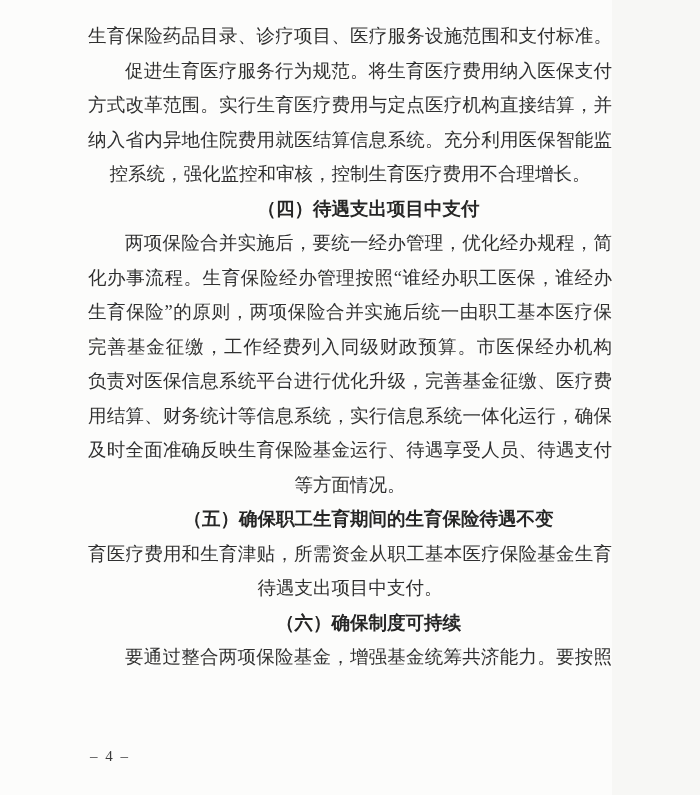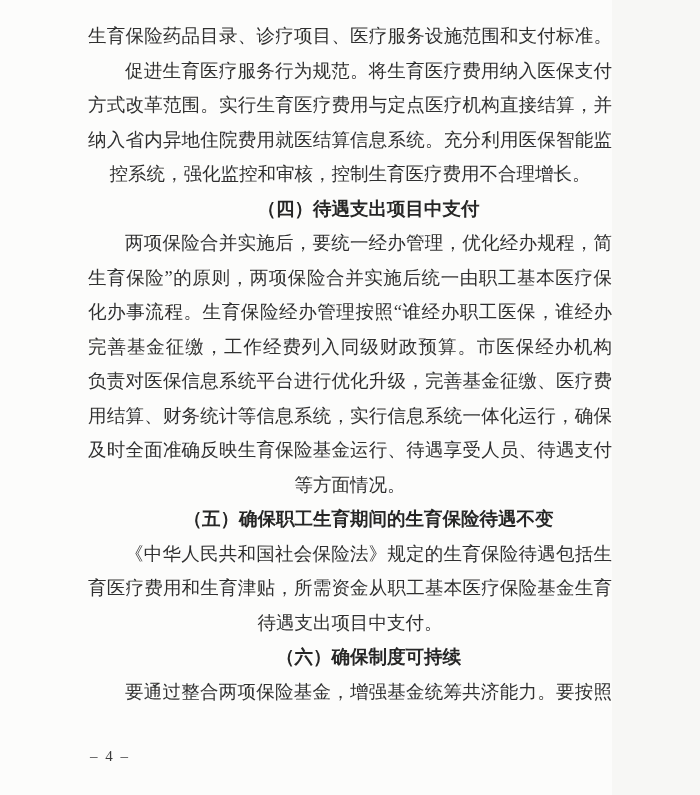--- a/index.html
+++ b/index.html
@@ -56,28 +56,27 @@
 
 <div class="page">
   <div class="text-block">
     <div class="line justify">生育保险药品目录、诊疗项目、医疗服务设施范围和支付标准。</div>
     <div class="line indent justify">促进生育医疗服务行为规范。将生育医疗费用纳入医保支付</div>
     <div class="line justify">方式改革范围。实行生育医疗费用与定点医疗机构直接结算，并</div>
     <div class="line justify">纳入省内异地住院费用就医结算信息系统。充分利用医保智能监</div>
     <div class="line">控系统，强化监控和审核，控制生育医疗费用不合理增长。</div>
     <div class="line indent heading">（四）待遇支出项目中支付</div>
     <div class="line indent justify">两项保险合并实施后，要统一经办管理，优化经办规程，简</div>
+    <div class="line justify">化办事流程。生育保险经办管理按照“谁经办职工医保，谁经办</div>
     <div class="line justify">生育保险”的原则，两项保险合并实施后统一由职工基本医疗保</div>
-    <div class="line justify">化办事流程。生育保险经办管理按照“谁经办职工医保，谁经办</div>
     <div class="line justify">完善基金征缴，工作经费列入同级财政预算。市医保经办机构</div>
     <div class="line justify">负责对医保信息系统平台进行优化升级，完善基金征缴、医疗费</div>
     <div class="line justify">用结算、财务统计等信息系统，实行信息系统一体化运行，确保</div>
     <div class="line justify">及时全面准确反映生育保险基金运行、待遇享受人员、待遇支付</div>
     <div class="line">等方面情况。</div>
     <div class="line indent heading">（五）确保职工生育期间的生育保险待遇不变</div>
-    <div class="line indent justify">《中华人民共和国社会保险法》规定的生育保险待遇包括生</div>
     <div class="line justify">育医疗费用和生育津贴，所需资金从职工基本医疗保险基金生育</div>
     <div class="line">待遇支出项目中支付。</div>
     <div class="line indent heading">（六）确保制度可持续</div>
     <div class="line indent justify">要通过整合两项保险基金，增强基金统筹共济能力。要按照</div>
   </div>
   <div class="page-footer">– 4 –</div>
 </div>
 
 </body></html>

